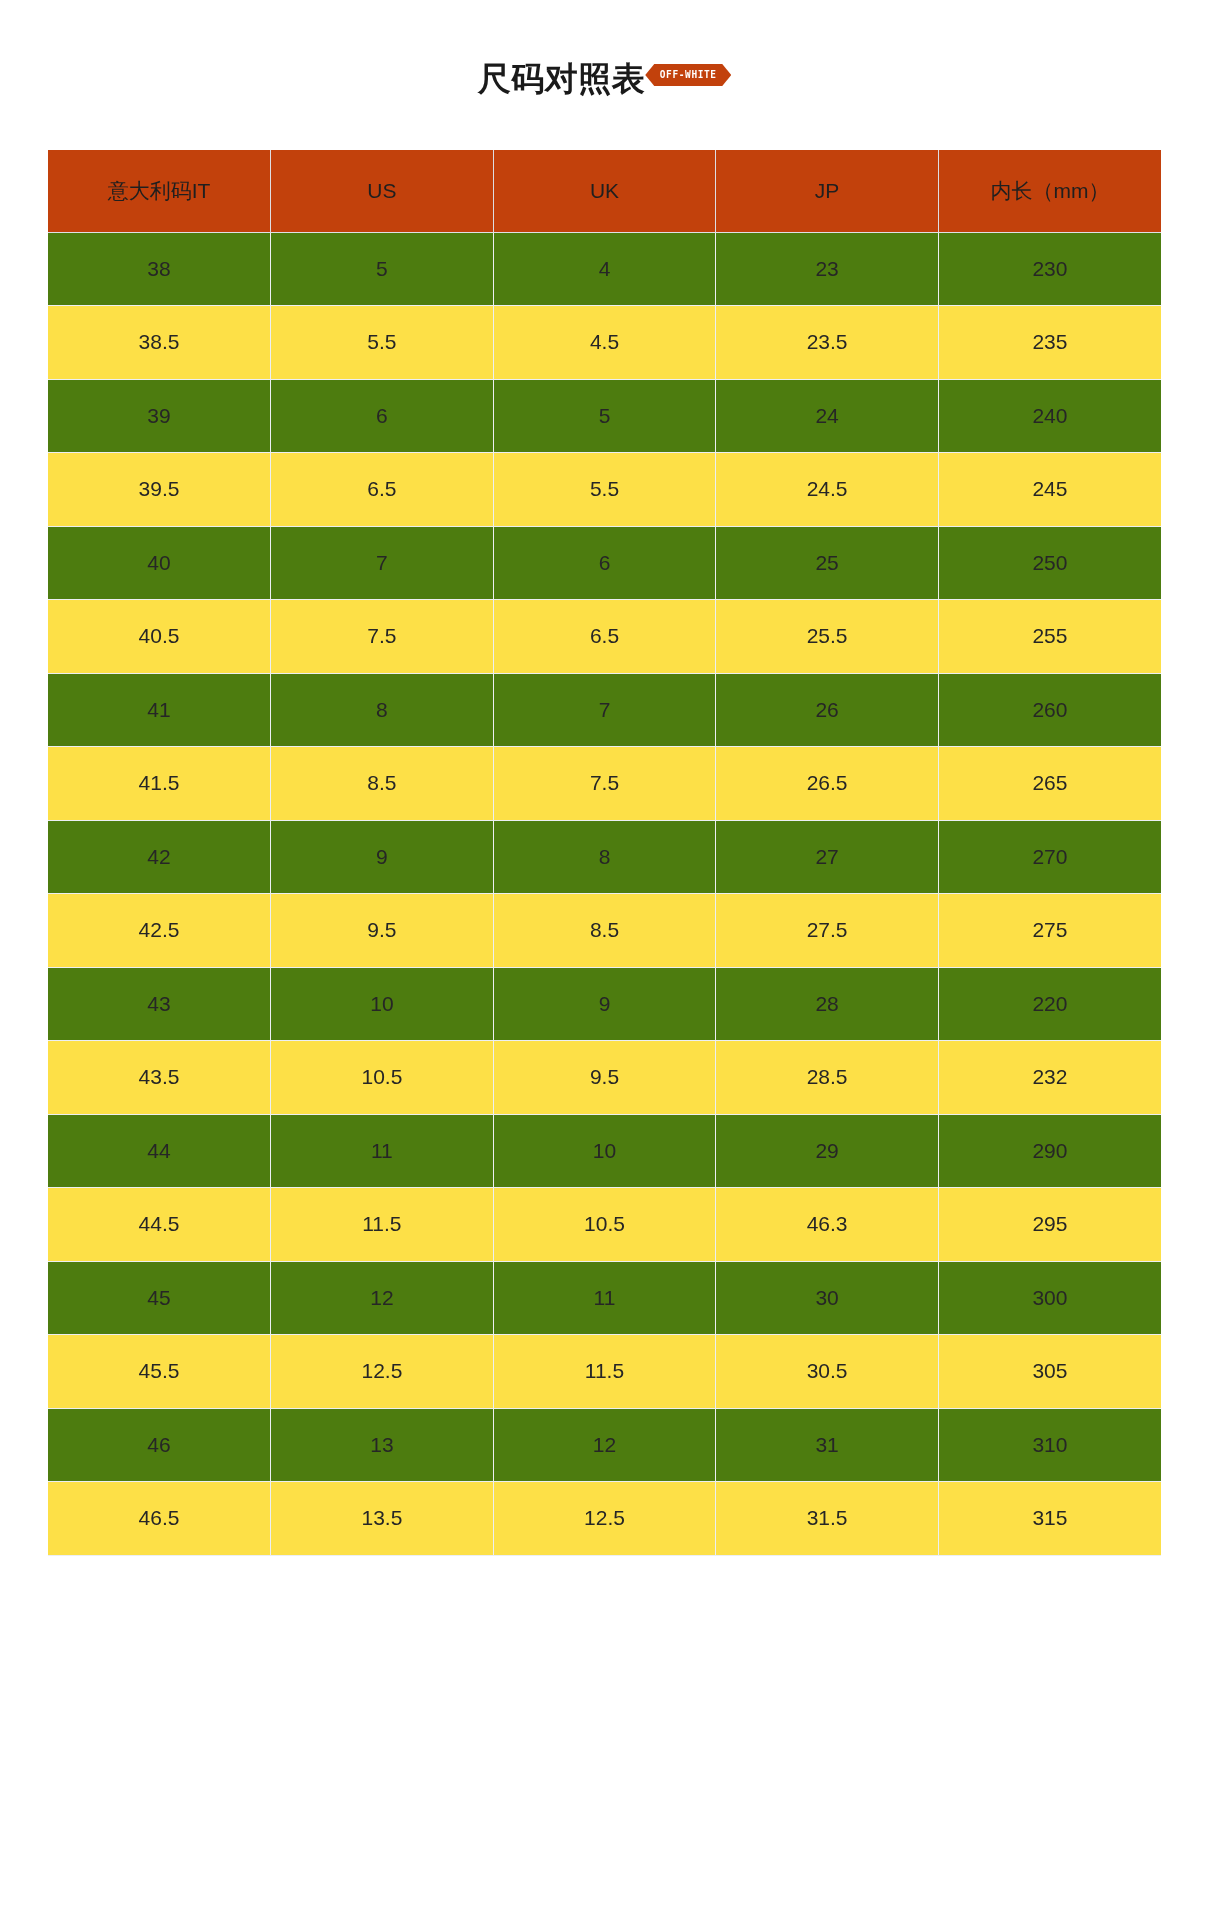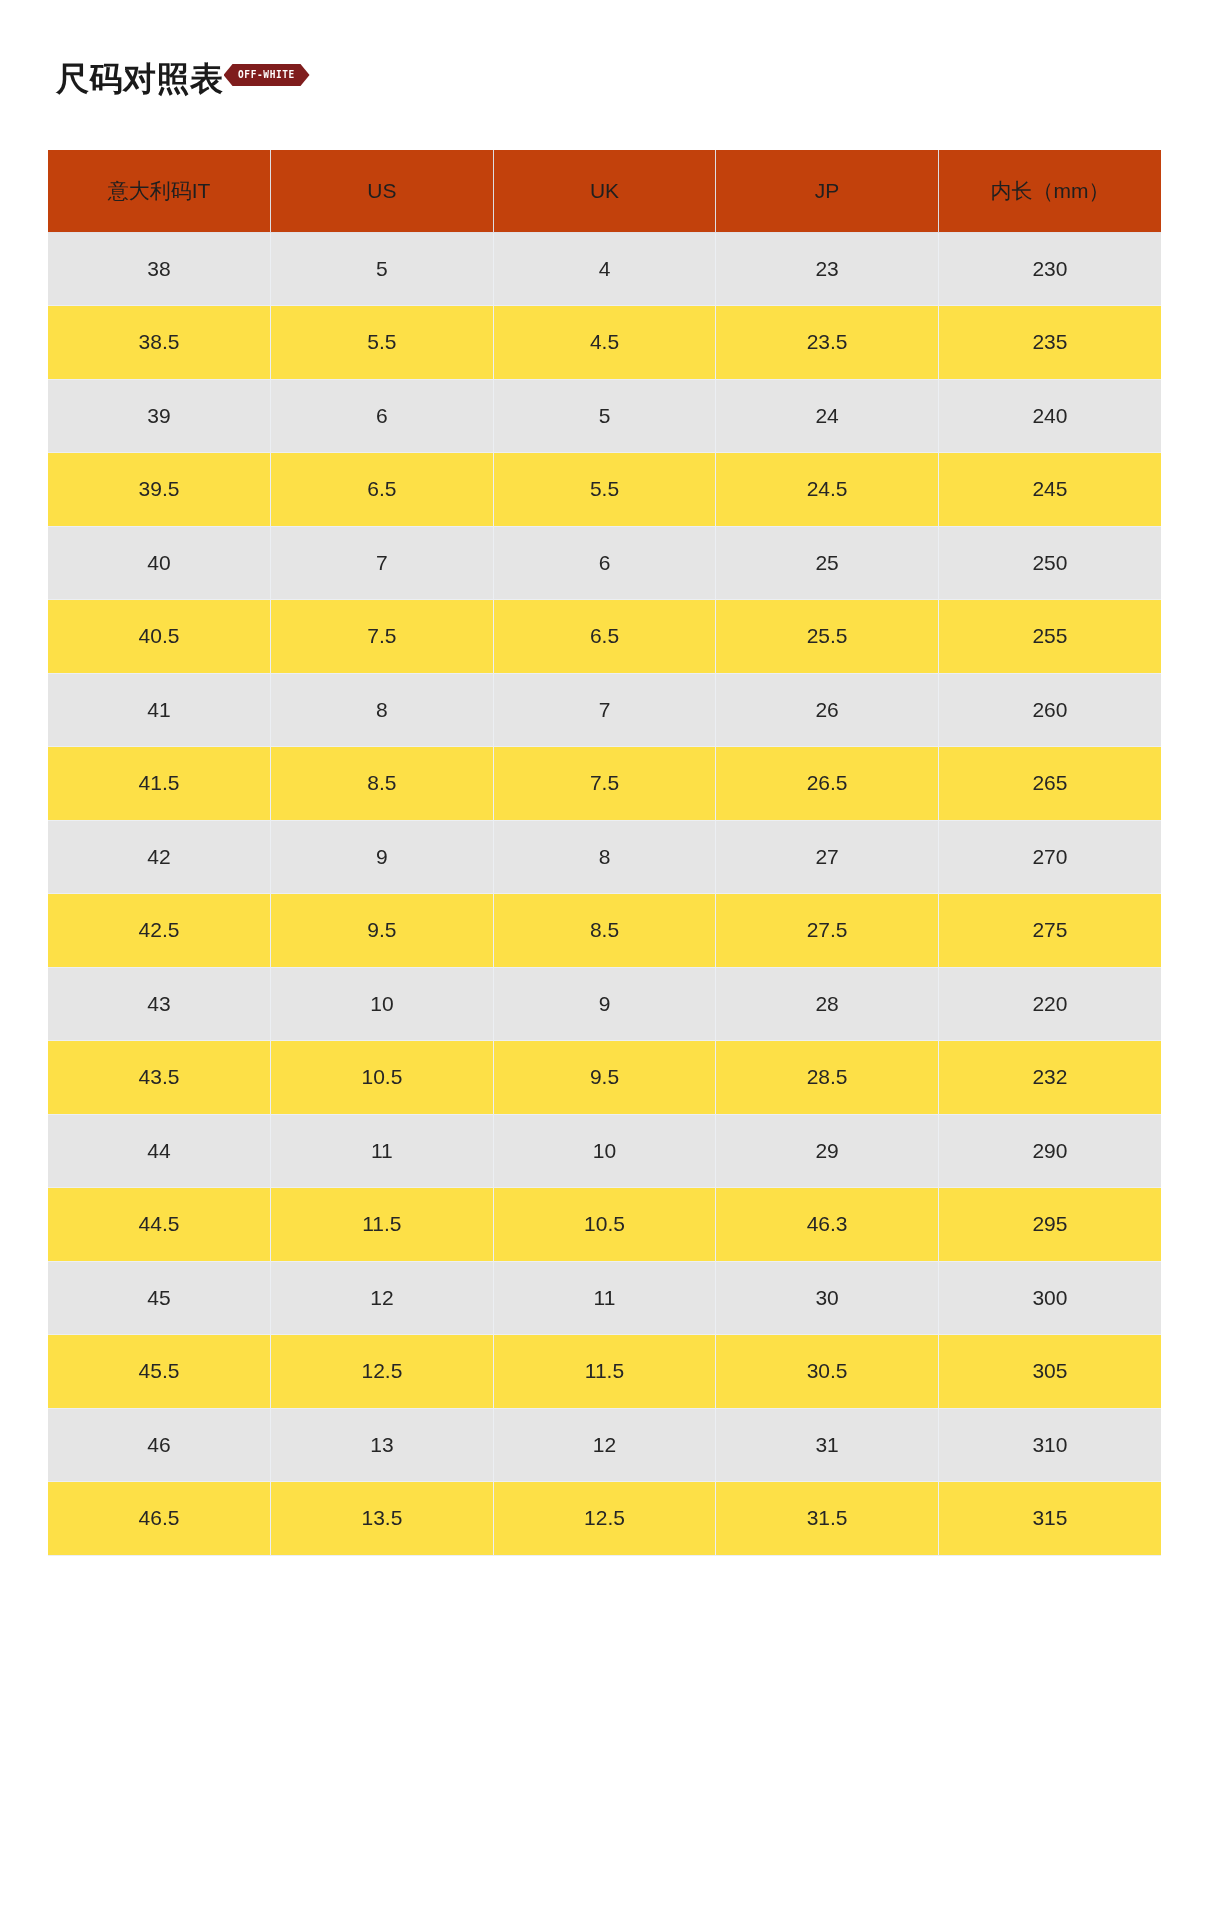--- a/index.html
+++ b/index.html
@@ -19,40 +19,40 @@
     background: #ffffff;
   }
 
   
   .page-header {
     position: relative;
     height: 150px;
     padding: 0 56px;
     display: flex;
     align-items: center;
-    justify-content: flex-start;
+    justify-content: center;
   }
 
   .page-title {
     font-size: 33px;
     font-weight: 700;
     color: #1a1a1a;
     letter-spacing: 0.5px;
     line-height: 1;
     padding-top: 6px;
   }
 
   
   .brand-logo {
     display: flex;
     align-items: center;
     justify-content: center;
     width: 86px;
     height: 22px;
-    background: #7f1d1d;
+    background: #c2410c;
     clip-path: polygon(0% 50%, 9px 0%, calc(100% - 9px) 0%, 100% 50%, calc(100% - 9px) 100%, 9px 100%);
   }
 
   .brand-logo-text {
     color: #ffffff;
     font-family: "DejaVu Sans Mono", "Liberation Mono", monospace;
     font-size: 9.5px;
     font-weight: 700;
     letter-spacing: 0.6px;
     line-height: 1;
@@ -100,21 +100,21 @@
     border-right: none;
   }
 
   table.size-table tbody td {
     height: 73.5px;
     font-size: 21px;
     font-weight: 400;
   }
 
   table.size-table tbody tr.row-odd td {
-    background: #e5e5e5;
+    background: #4d7c0f;
   }
 
   table.size-table tbody tr.row-even td {
     background: #fde047;
   }
 </style>
 </head>
 <body>
 
 <div class="page">

